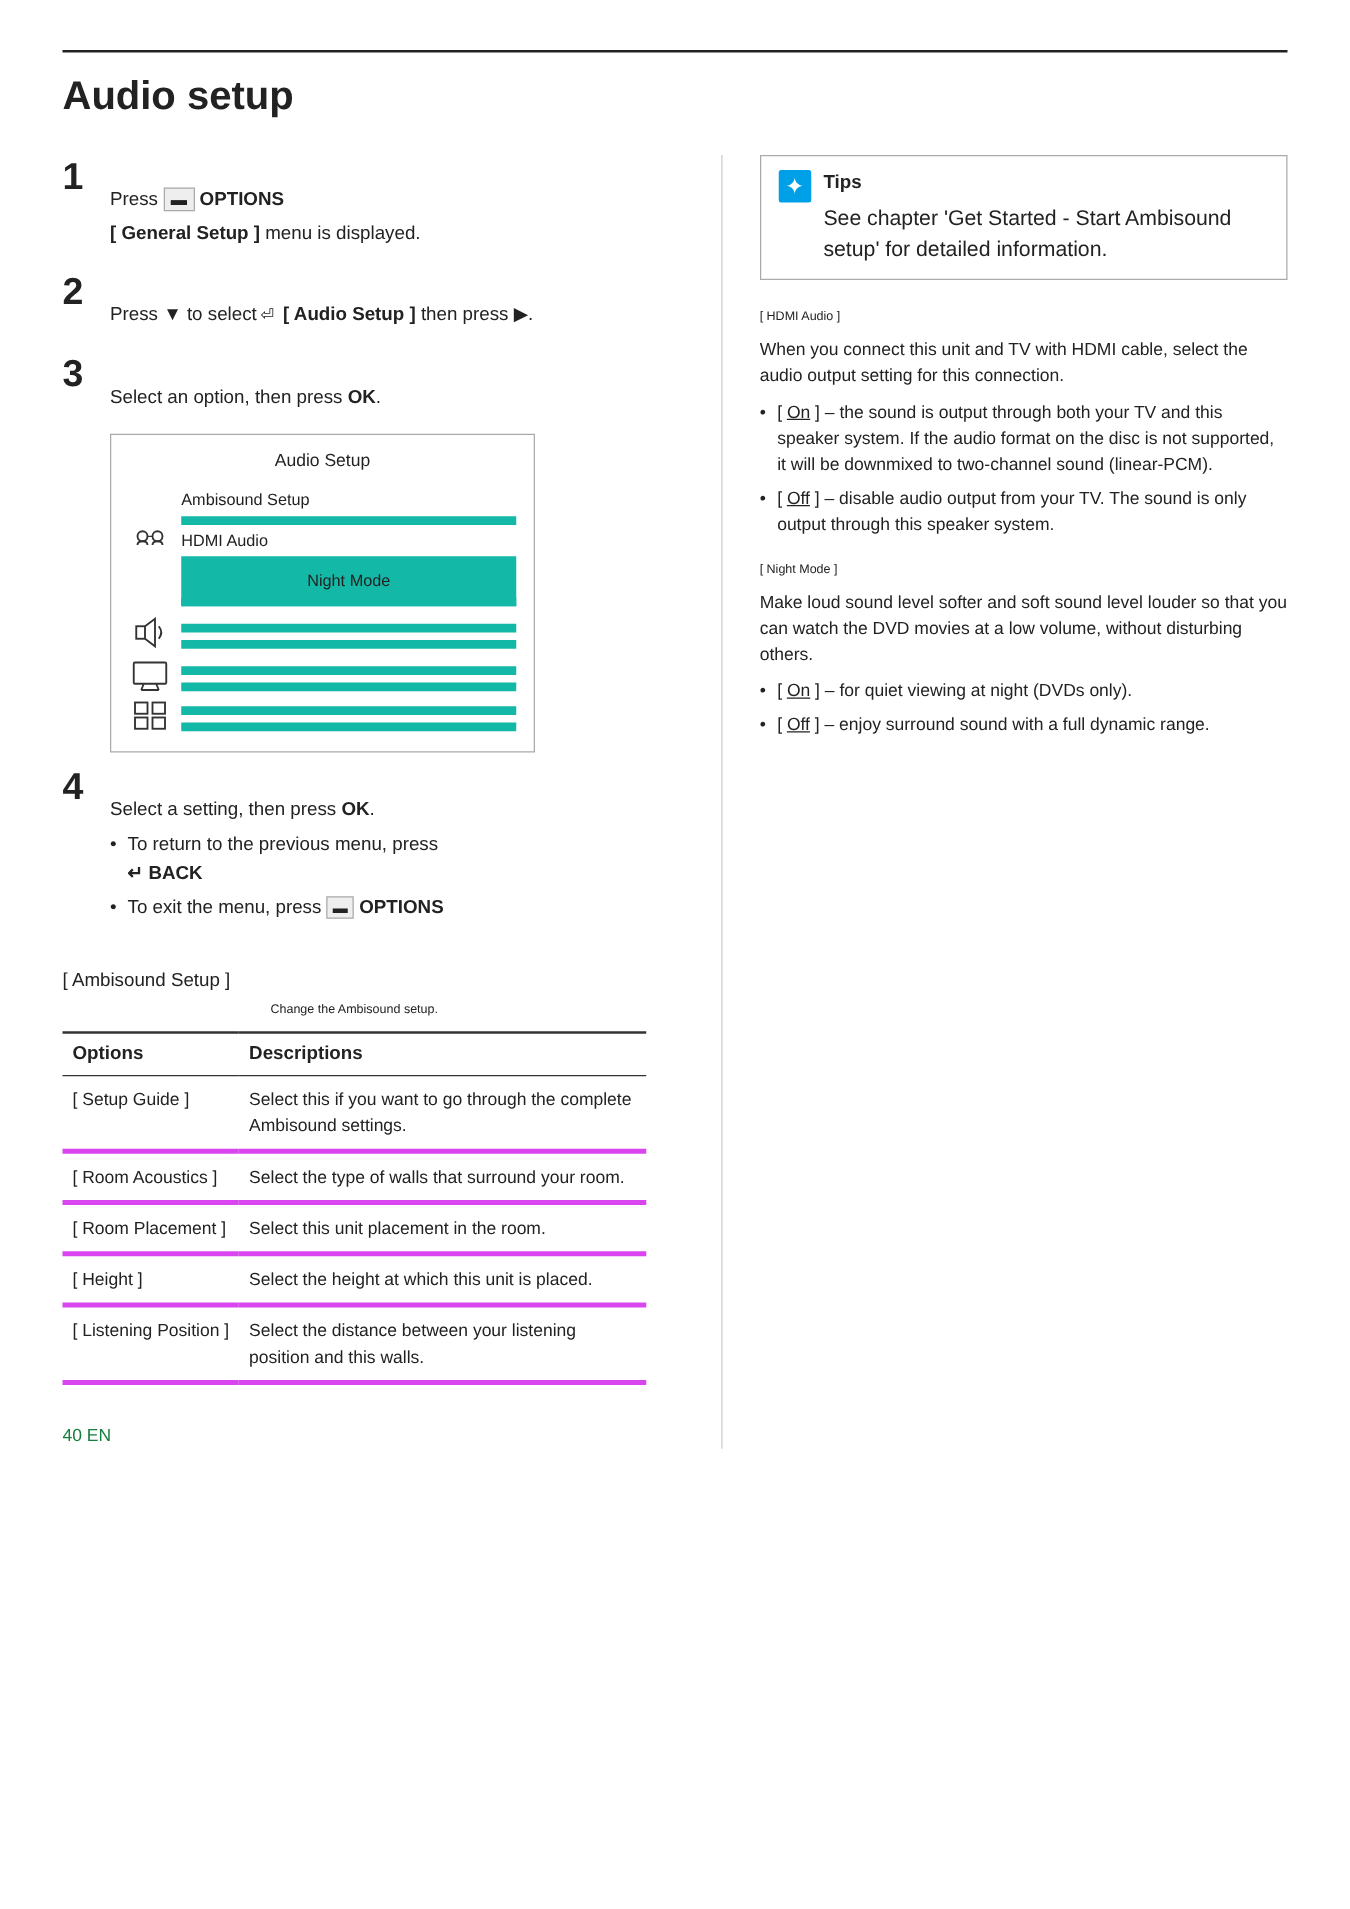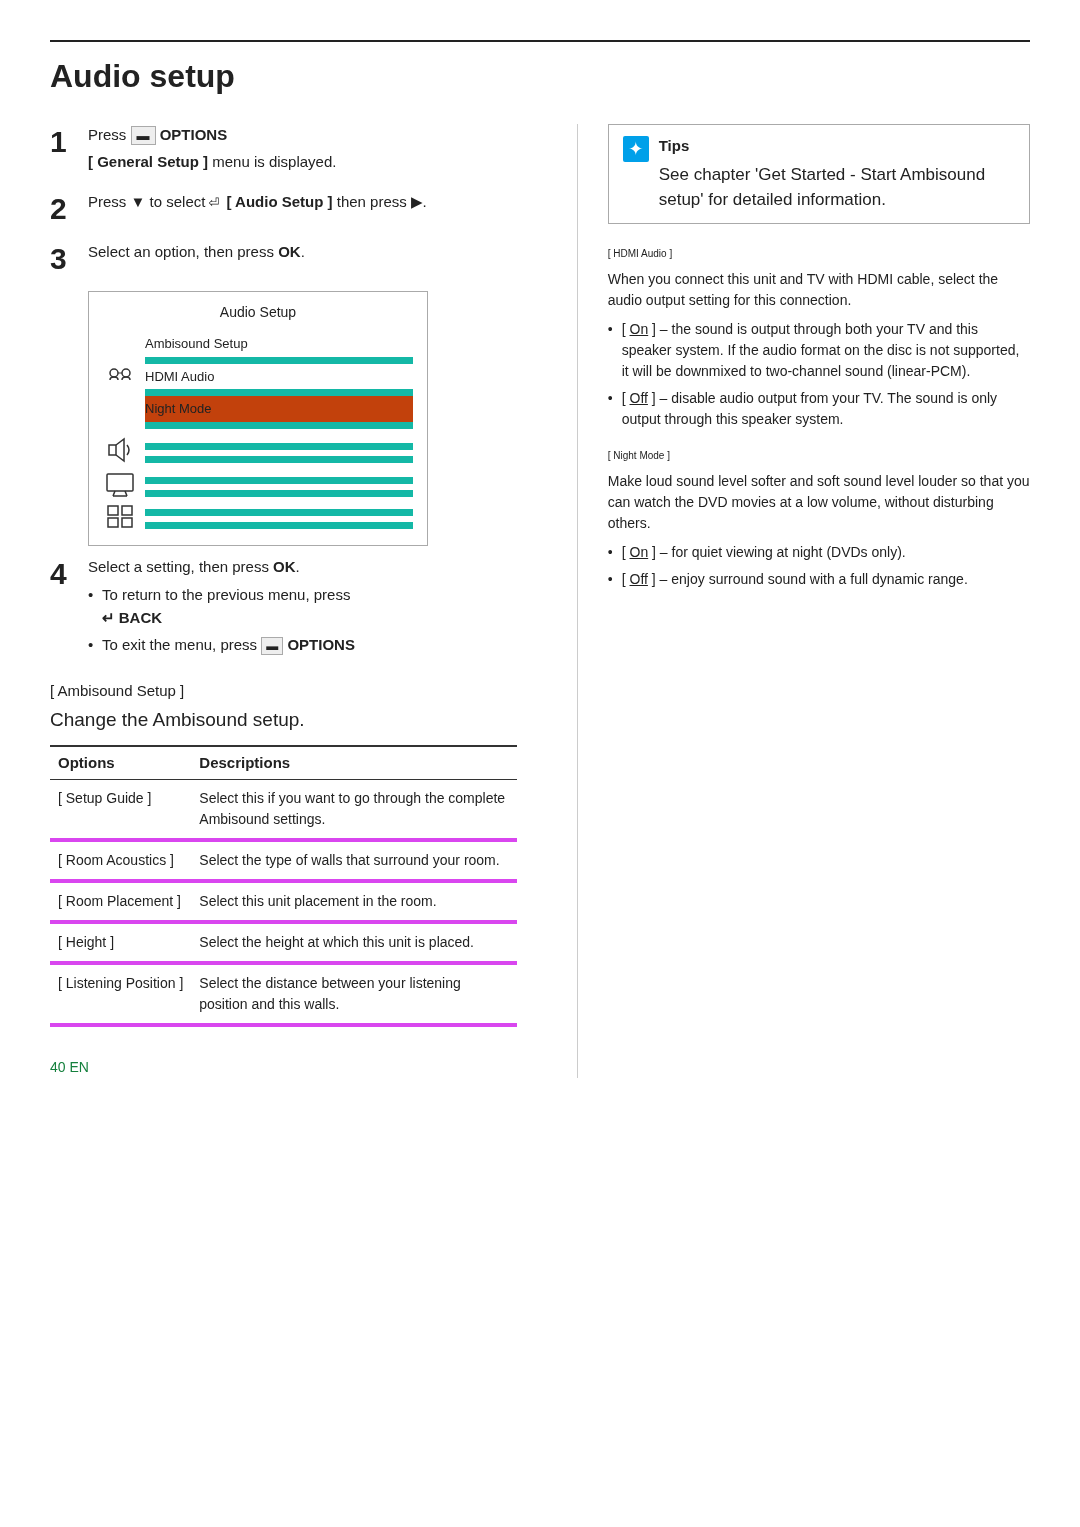--- a/index.html
+++ b/index.html
@@ -47,20 +47,21 @@
     .step-num {
       font-size: 30px;
       font-weight: bold;
       margin-right: 14px;
       line-height: 1.2;
       min-width: 24px;
     }
 
     .step-content {
       flex: 1;
+      margin-top: 25px;
     }
 
     .step-content p {
       margin-bottom: 4px;
     }
     .underline { text-decoration: underline; }
 
     .options-box {
       border: 1px solid #aaa;
       margin: 10px 0 10px 38px;
@@ -92,21 +93,22 @@
       flex: 1;
     }
 
     .options-item {
       border-bottom: 7px solid #14b8a6;
       padding: 3px 0;
       font-size: 13px;
     }
 
     .options-item-highlight {
-      background: #c2410c;
+      background: #14b8a6;
+      text-align: center;
     }
 
     
     .tips-box {
       border: 1px solid #aaa;
       padding: 10px 14px;
       margin-bottom: 22px;
       display: flex;
       align-items: flex-start;
     }
@@ -152,31 +154,32 @@
     }
 
     .section-body ul li::before {
       content: "•";
       position: absolute;
       left: 0;
     }
 
     
     .ambisound-section {
-      margin-top: 23px;
+      margin-top: 36px;
     }
 
     .ambisound-heading {
       font-size: 15px;
       margin-bottom: 4px;
     }
 
     .ambisound-desc {
-      font-size: 19px;
+      font-size: 10px;
       margin-bottom: 10px;
+      text-align: center;
     }
 
     .ambisound-table {
       width: 100%;
       border-collapse: collapse;
       font-size: 14px;
     }
 
     .ambisound-table th {
       text-align: left;

